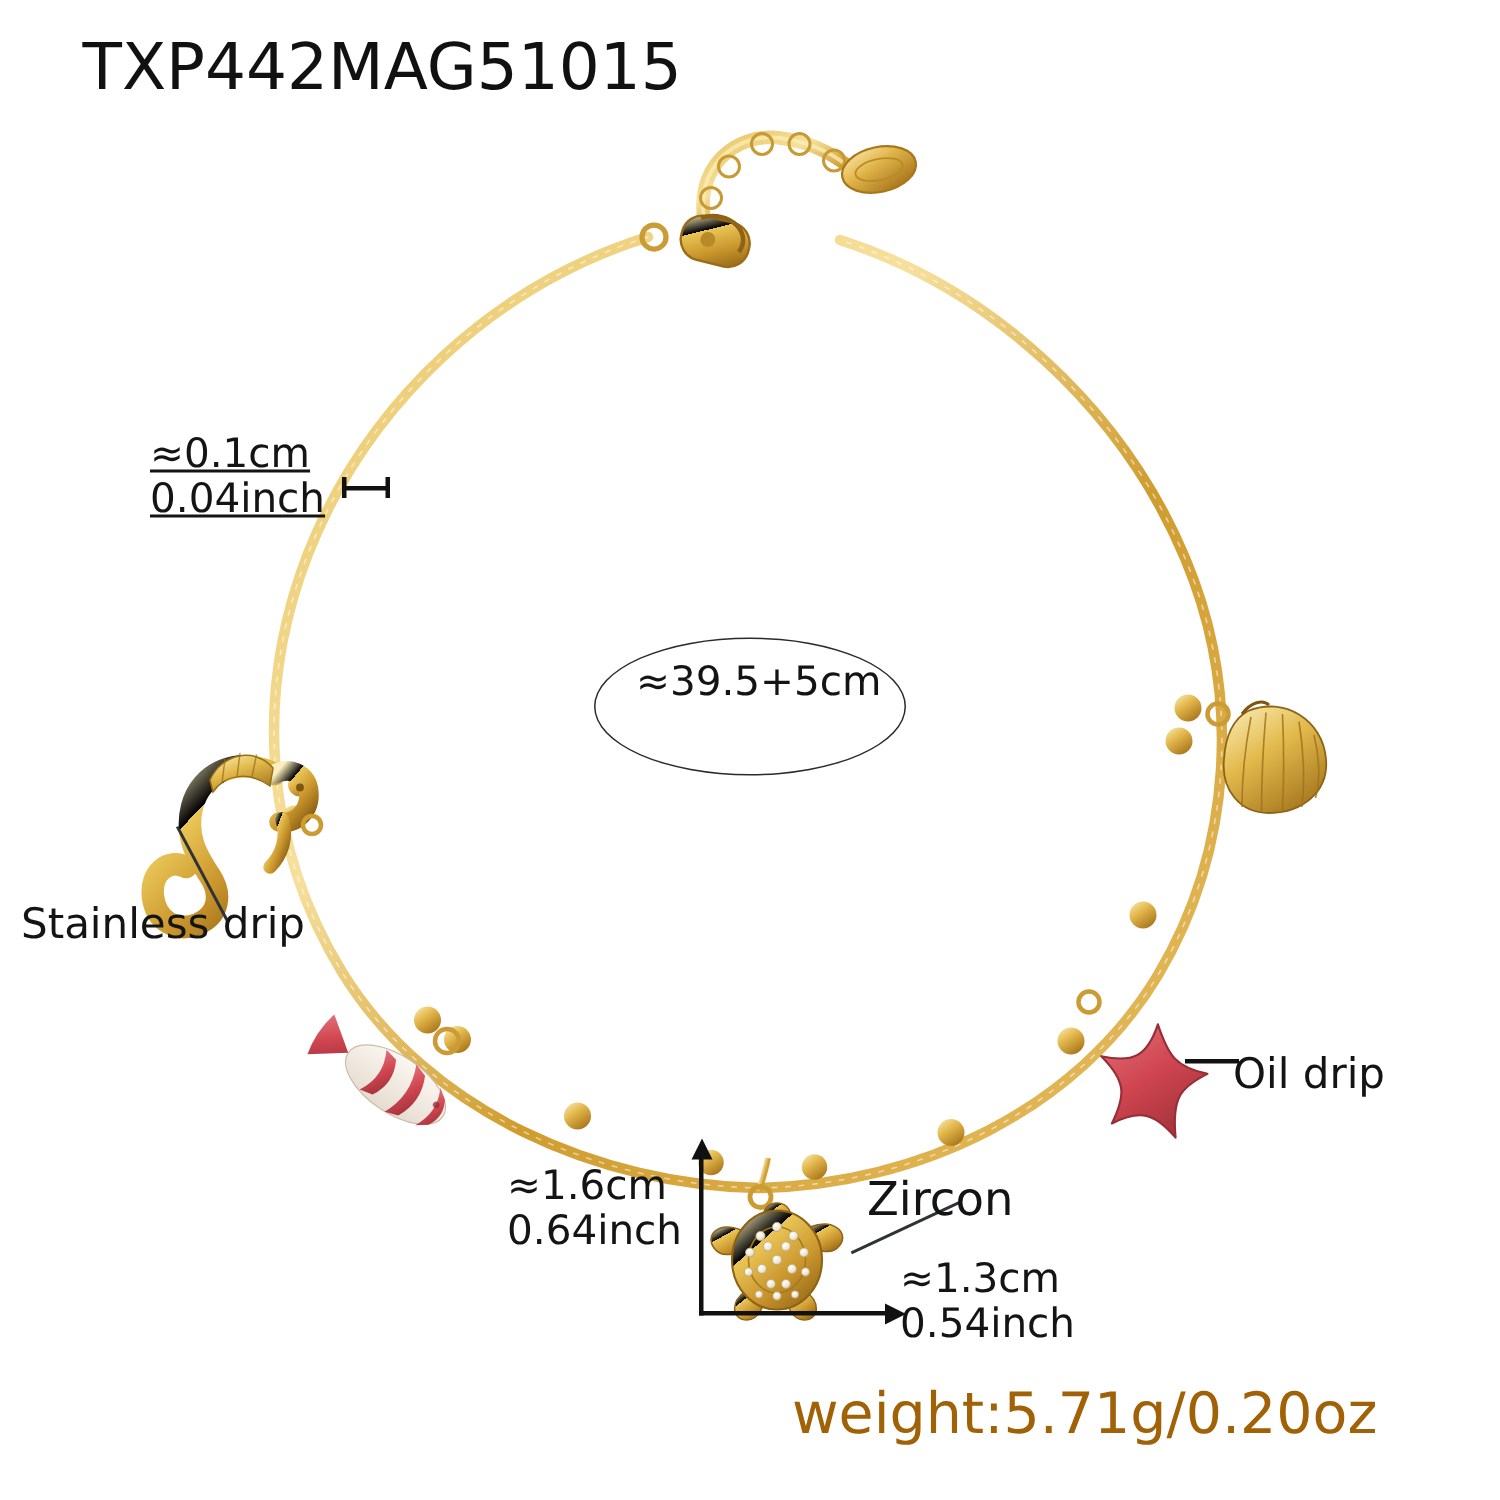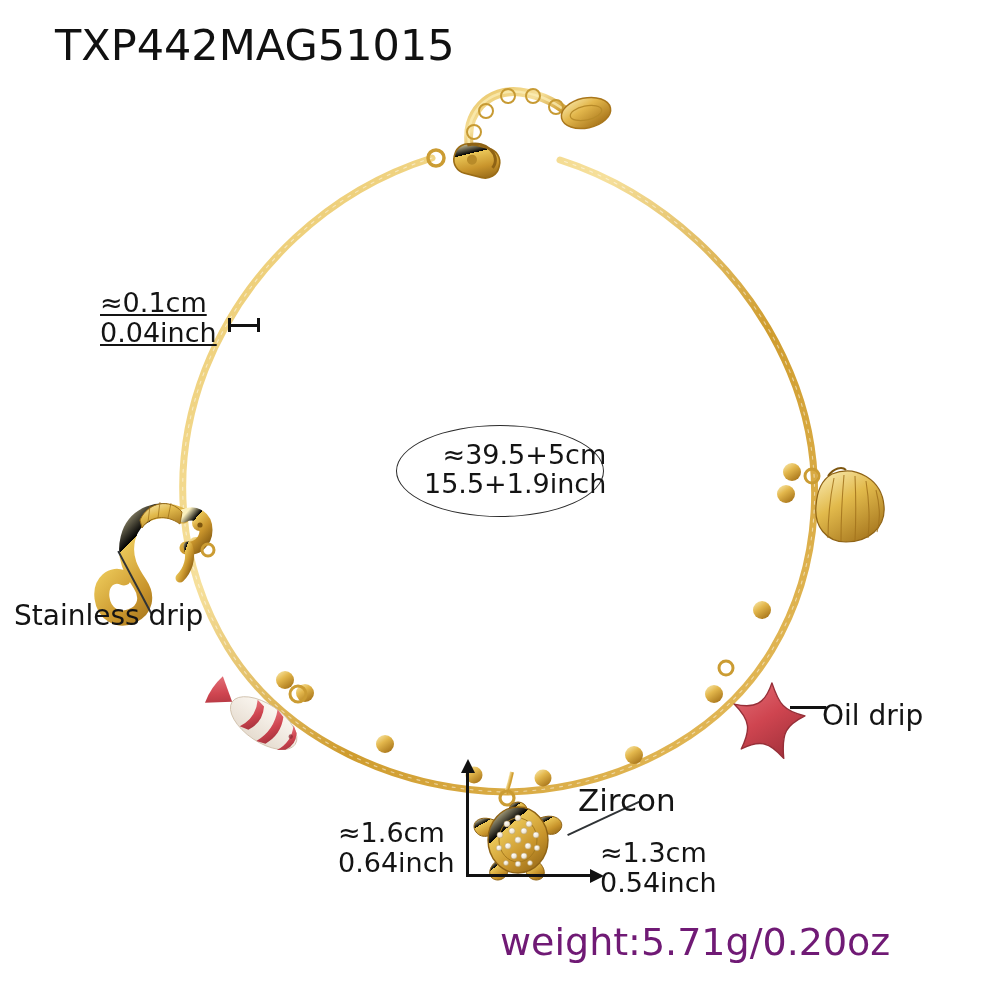--- a/index.html
+++ b/index.html
@@ -65,31 +65,31 @@
     top: 700px;
     font-size: 28px;
   }
   #zircon-label {
     left: 578px;
     top: 783px;
     font-size: 31px;
   }
   #turtle-height-ann {
     left: 338px;
-    top: 818px;
+    top: 776px;
   }
   #turtle-width-ann {
     left: 600px;
     top: 838px;
   }
   #weight-label {
-    left: 500px;
+    left: 528px;
     top: 920px;
     font-size: 38px;
-    color: #701a75;
+    color: #a16207;
     white-space: nowrap;
   }
 
   
   #chain-caliper {
     left: 228px;
     top: 318px;
     width: 32px;
     height: 14px;
   }
@@ -375,21 +375,20 @@
   </div>
   <div class="abs" id="chain-caliper">
     <div class="caliper-bar"></div>
     <div class="caliper-tick" style="left:0px;"></div>
     <div class="caliper-tick" style="left:29px;"></div>
   </div>
 
   <div class="abs" id="ellipse-outline"></div>
   <div class="abs ann" id="length-ann">
     <div>≈39.5+5cm</div>
-    <div>15.5+1.9inch</div>
   </div>
 
   <div class="leader" id="leader-steel"></div>
   <div class="abs ann" id="material-label">Stainless drip</div>
 
   <div class="leader" id="leader-oildrip"></div>
   <div class="abs ann" id="oil-drip-label">Oil drip</div>
 
   <div class="leader" id="leader-zircon"></div>
   <div class="abs ann" id="zircon-label">Zircon</div>

